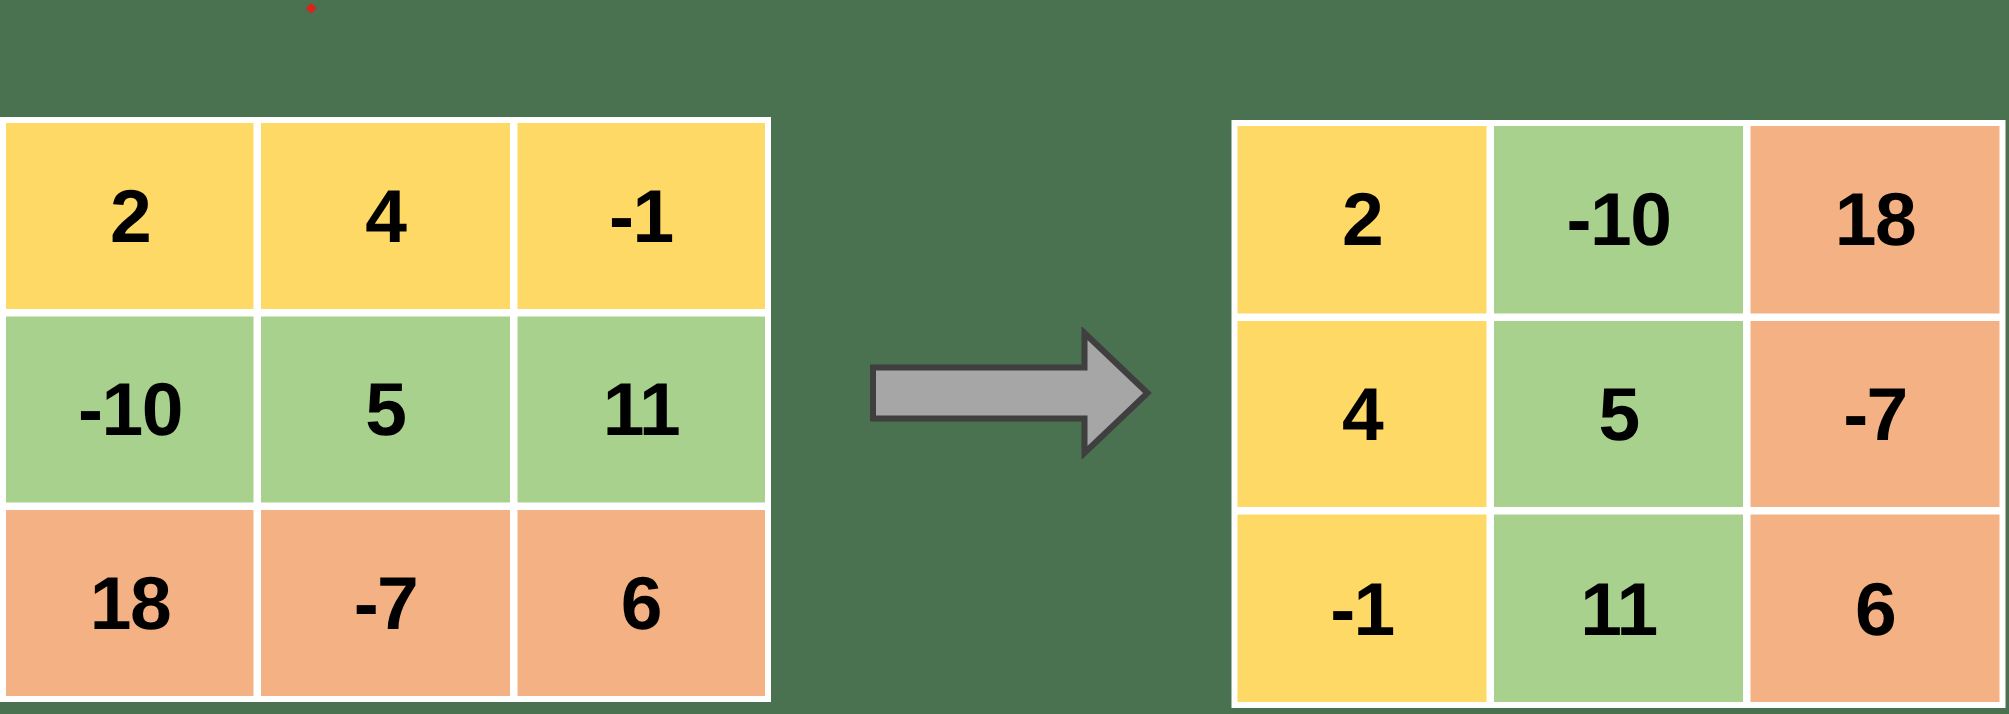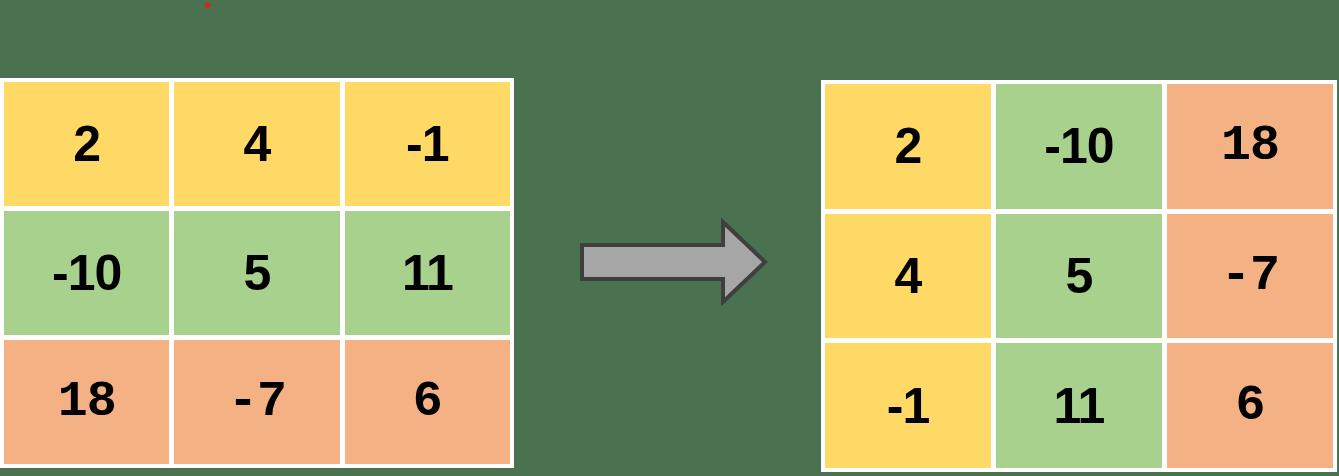--- a/index.html
+++ b/index.html
@@ -45,21 +45,21 @@
     align-items: center;
     justify-content: center;
     font-weight: 700;
     font-size: 50px;
     line-height: 1;
     color: var(--number-text, #000000);
     letter-spacing: -1px;
   }
   .cell[data-color="yellow"] { background: var(--cell-yellow, #FFD966); }
   .cell[data-color="green"]  { background: var(--cell-green,  #A9D18E); }
-  .cell[data-color="orange"] { background: var(--cell-orange, #F4B183); font-family: Liberation Mono, monospace; }
+  .cell[data-color="orange"] { background: var(--cell-orange, #F4B183); }
   .arrow {
     position: absolute;
     left: 580px;
     top: 218px;
     width: 188px;
     height: 88px;
   }
   .arrow polygon {
     fill: var(--arrow-fill, #A6A6A6);
     stroke: var(--arrow-outline, #3F3F3F);

